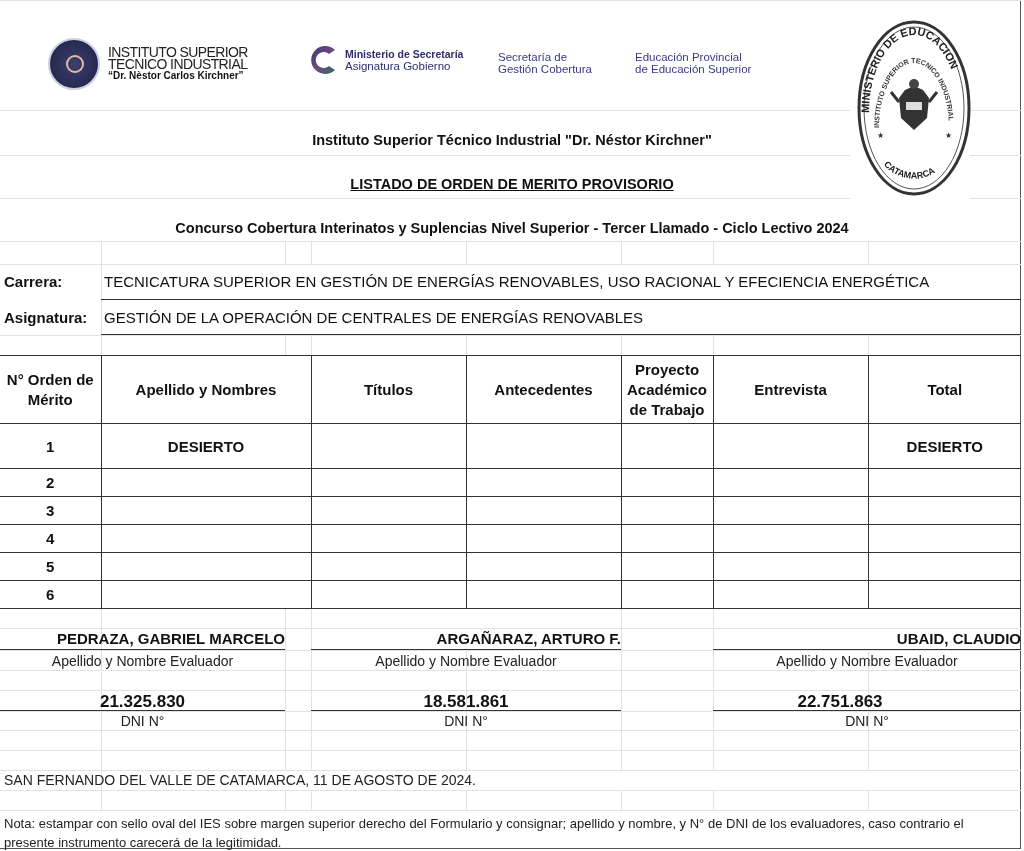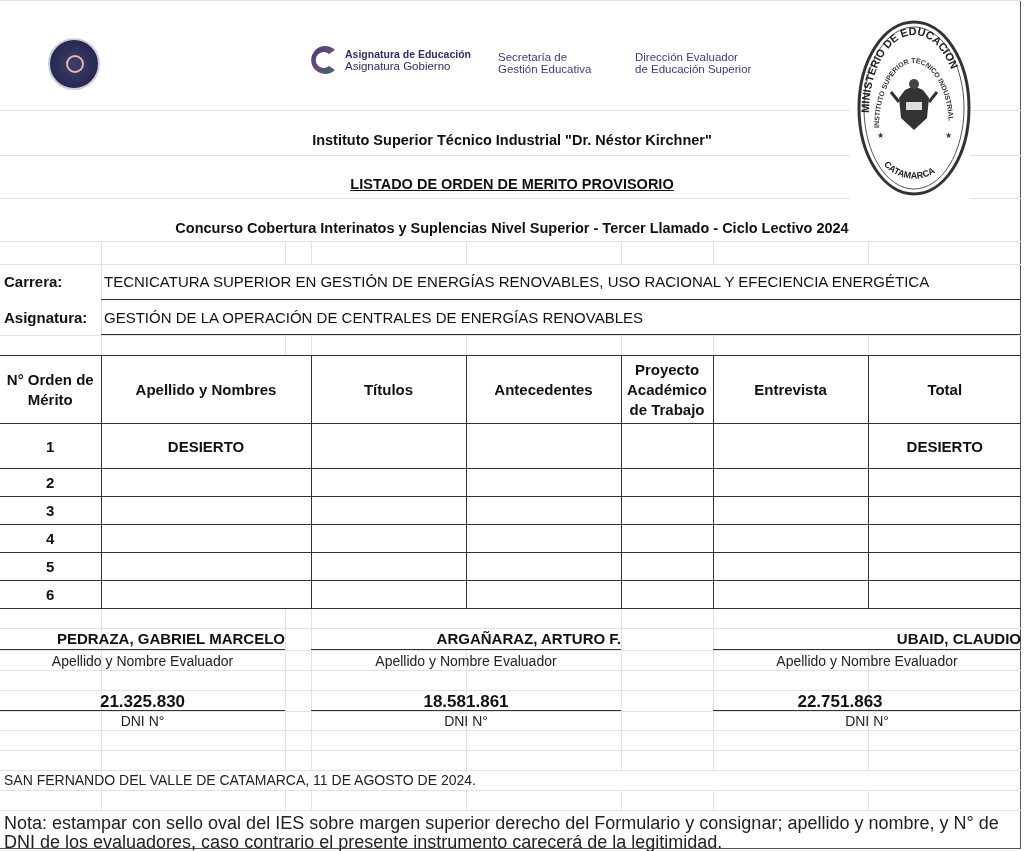--- a/index.html
+++ b/index.html
@@ -48,21 +48,21 @@
   table.merit tr.r1 td { height:44px; }
   table.merit tr.rn td { height:27px; }
   table.merit td:first-child, table.merit th:first-child { border-left:none; }
   table.merit td:last-child, table.merit th:last-child { border-right:none; }
 
   .eval-name { position:absolute; font-size:15px; font-weight:bold; text-align:right; }
   .eval-lbl { position:absolute; font-size:14px; text-align:center; color:#222; }
   .eval-dni { position:absolute; font-size:17px; font-weight:bold; text-align:center; }
 
   .place-date { position:absolute; left:4px; top:772px; font-size:14px; color:#222; }
-  .nota { position:absolute; left:4px; top:814px; width:1010px; font-size:18px; line-height:19px; color:#222; }
+  .nota { position:absolute; left:4px; top:814px; width:1010px; font-size:13px; line-height:19px; color:#222; }
 </style>
 </head>
 <body>
 
 <div class="sheet">
 
   <div class="gl-h" style="top:0"></div>
   <div class="gl-h" style="top:110px"></div>
   <div class="gl-h" style="top:155px"></div>
   <div class="gl-h" style="top:198px"></div>
@@ -105,48 +105,53 @@
   <div class="gl-v" style="left:285px; top:790px; height:20px"></div>
   <div class="gl-v" style="left:311px; top:790px; height:20px"></div>
   <div class="gl-v" style="left:466px; top:790px; height:20px"></div>
   <div class="gl-v" style="left:621px; top:790px; height:20px"></div>
   <div class="gl-v" style="left:713px; top:790px; height:20px"></div>
   <div class="gl-v" style="left:868px; top:790px; height:20px"></div>
 </div>
 
 <div class="logo-ist">
   <div class="seal-small"></div>
+  <div class="ist-text">
+    <div class="ist-l1">INSTITUTO SUPERIOR</div>
+    <div class="ist-l2">TECNICO INDUSTRIAL</div>
+    <div class="ist-l3">“Dr. Nèstor Carlos Kirchner”</div>
+  </div>
 </div>
 
 <div class="logo-min">
   <div class="c-glyph">
     <svg viewBox="0 0 34 36">
       <defs>
         <linearGradient id="cg" x1="0" y1="0" x2="1" y2="1">
           <stop offset="0" stop-color="#3b3a7a"></stop>
           <stop offset="0.5" stop-color="#6b4a7a"></stop>
           <stop offset="1" stop-color="#2e6f6a"></stop>
         </linearGradient>
       </defs>
       <path d="M30 8 A14 14 0 1 0 30 28 L24 24 A8 8 0 1 1 24 12 Z" fill="url(#cg)"></path>
     </svg>
   </div>
   <div class="min-text">
-    <div class="min-l1">Asignatura de Educación</div>
+    <div class="min-l1">Ministerio de Secretaría</div>
     <div class="min-l2">Asignatura Gobierno</div>
   </div>
 </div>
 
 <div class="logo-sec">
   <div>Secretaría de</div>
-  <div>Gestión Educativa</div>
+  <div>Gestión Cobertura</div>
 </div>
 
 <div class="logo-dir">
-  <div>Dirección Evaluador</div>
+  <div>Educación Provincial</div>
   <div>de Educación Superior</div>
 </div>
 
 <div class="stamp-bg"></div>
 <div class="stamp">
   <svg viewBox="0 0 118 180" width="118" height="180">
     <defs>
       <path id="arcTop" d="M14 95 A45 78 0 0 1 104 95"></path>
       <path id="arcInner" d="M24 110 A35 65 0 0 1 94 110"></path>
       <path id="arcBottom" d="M24 140 A40 40 0 0 0 94 140"></path>

